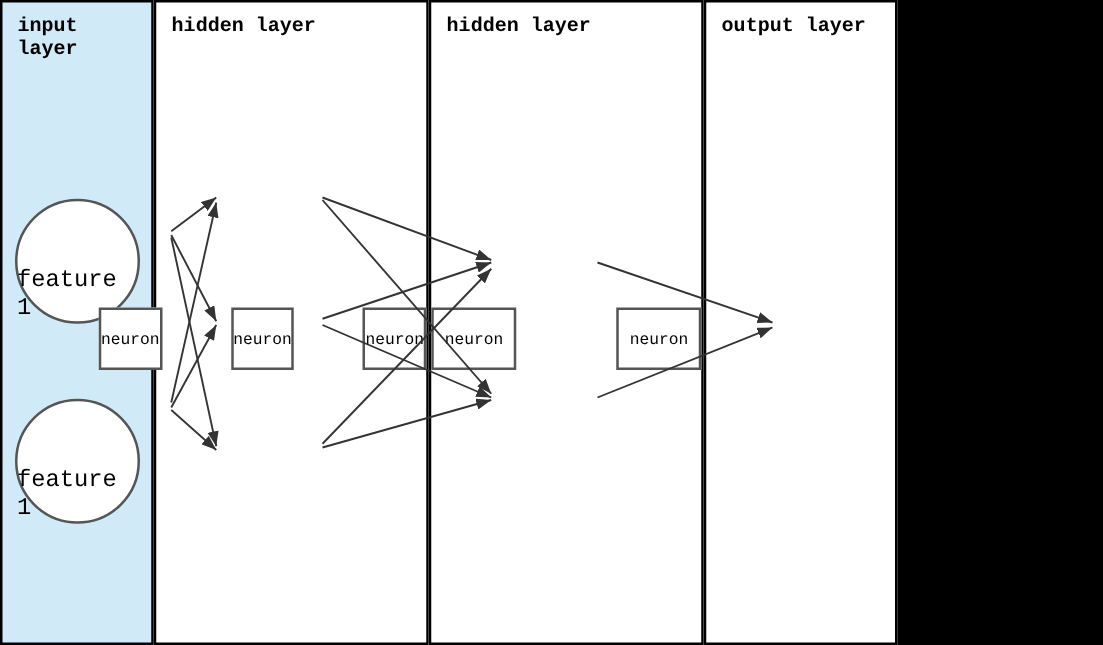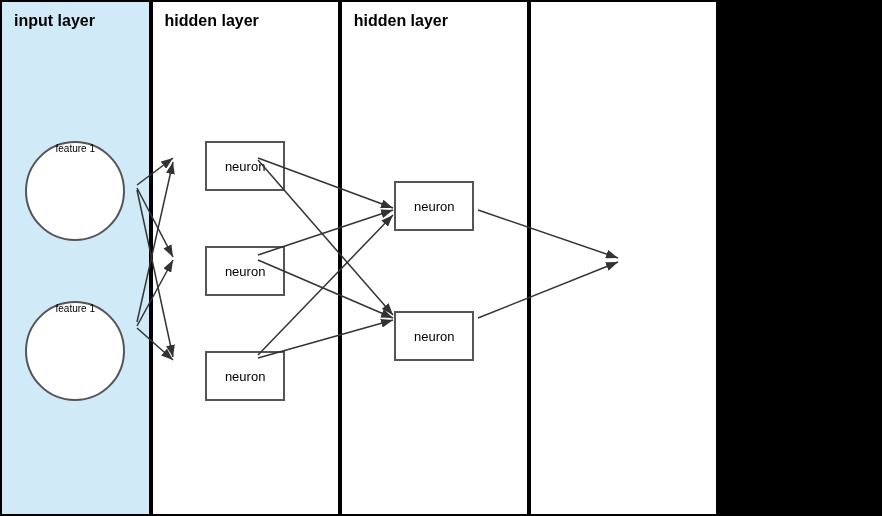--- a/index.html
+++ b/index.html
@@ -8,20 +8,21 @@
       width: 882px;
       height: 516px;
       overflow: hidden;
       font-family: Arial, sans-serif;
     }
     .diagram {
       display: flex;
       width: 718px;
       height: 516px;
       position: relative;
+      font-family: Liberation Mono, monospace;
     }
     .layer {
       position: relative;
       height: 100%;
       border: 2px solid #000;
     }
     .layer-input {
       width: 175px;
       background: #d0eaf8;
     }
@@ -52,32 +53,31 @@
       height: calc(100% - 50px);
       gap: 60px;
     }
     .circle-node {
       width: 100px;
       height: 100px;
       border-radius: 50%;
       border: 2px solid #555;
       background: #fff;
       display: flex;
-      align-items: flex-start;
+      align-items: flex-end;
       justify-content: center;
-      font-size: 10px;
+      font-size: 19px;
       color: #000;
       position: relative;
     }
     
     .neuron-nodes {
       display: flex;
-      flex-direction: column;
       align-items: center;
-      justify-content: center;
+      justify-content: flex-end;
       height: calc(100% - 50px);
     }
     .neuron-box {
       width: 80px;
       height: 50px;
       border: 2px solid #555;
       background: #fff;
       display: flex;
       align-items: center;
       justify-content: center;
@@ -133,20 +133,21 @@
       <div class="neuron-box">
         <span>neuron</span>
       </div>
       <div class="neuron-box">
         <span>neuron</span>
       </div>
     </div>
   </div>
 
   <div class="layer layer-output">
+    <div class="layer-title">output layer</div>
   </div>
 
   <svg class="connections-svg" viewBox="0 0 882 516">
 
     <defs>
       <marker id="arrowhead" markerWidth="8" markerHeight="6" refX="8" refY="3" orient="auto">
         <polygon points="0 0, 8 3, 0 6" fill="#333"></polygon>
       </marker>
     </defs>
 

